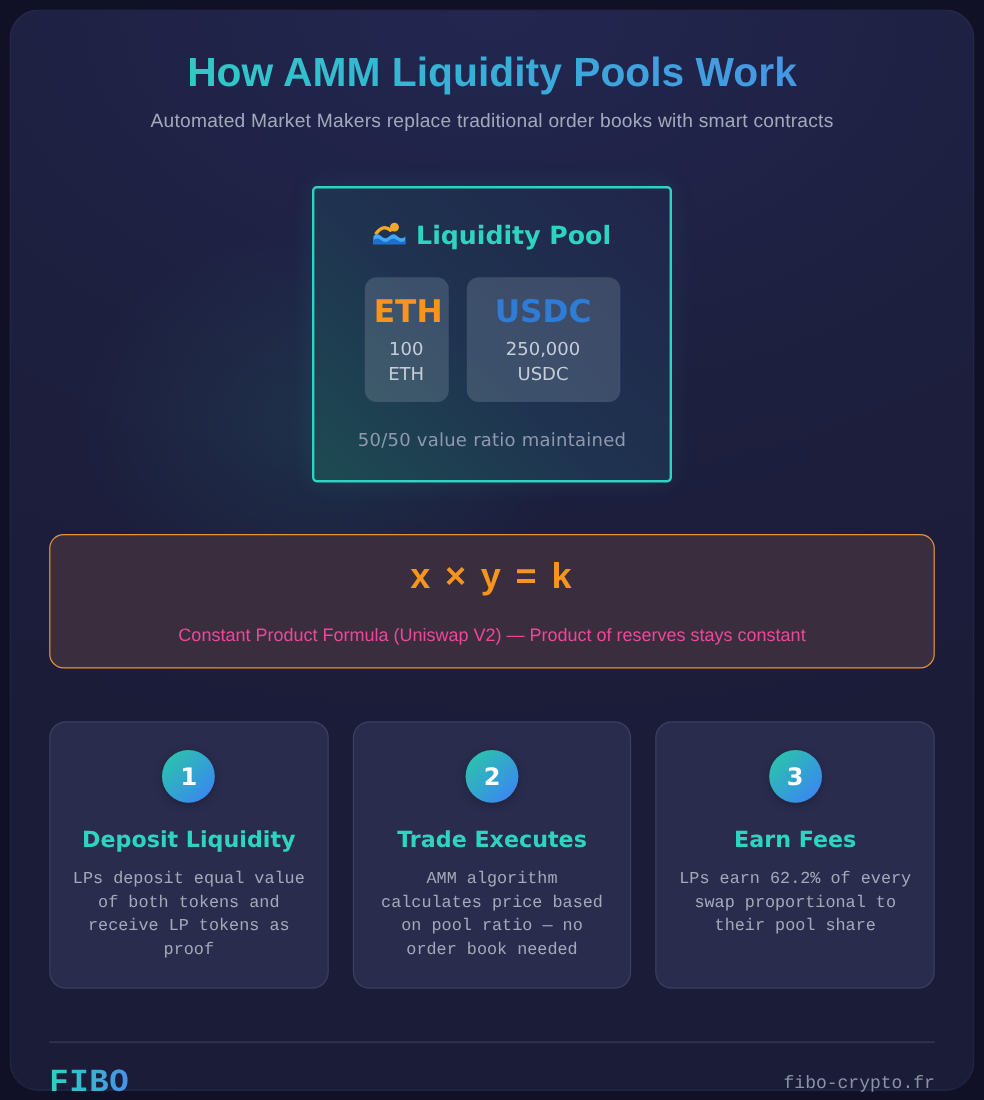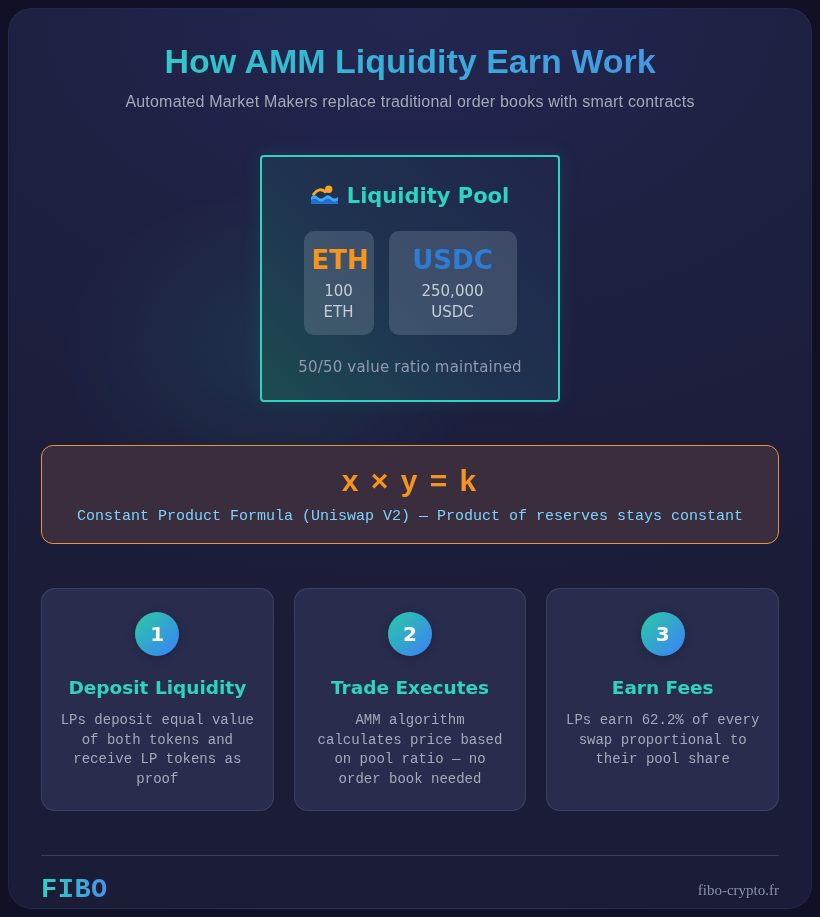--- a/index.html
+++ b/index.html
@@ -107,24 +107,24 @@
   }
   .formula-eq {
     font-family: "Liberation Sans", sans-serif;
     font-size: 30px;
     font-weight: bold;
     color: #f7941d;
     letter-spacing: 2px;
     line-height: 1.05;
   }
   .formula-caption {
-    margin-top: 11px;
-    font-family: Liberation Mono, monospace;
-    font-size: 15px;
-    color: #7dd3fc;
+    margin-top: 24px;
+    font-family: Liberation Sans, sans-serif;
+    font-size: 15px;
+    color: #ec4899;
   }
 
   
   .steps {
     display: flex;
     gap: 20px;
     margin-top: 44px;
   }
   .step-card {
     flex: 1;
@@ -175,32 +175,32 @@
     font-size: 27px;
     font-weight: bold;
     letter-spacing: 0.5px;
     background: linear-gradient(90deg, #2dd4bf 0%, #4a8fe7 100%);
     -webkit-background-clip: text;
     background-clip: text;
     -webkit-text-fill-color: transparent;
     color: transparent;
   }
   .website {
-    font-family: Liberation Serif, serif;
+    font-family: Liberation Mono, monospace;
     font-size: 15px;
     color: #8b93a5;
   }
 </style>
 </head>
 <body>
 
 <div class="poster">
 
   <div class="header">
-    <div class="title">How AMM Liquidity Earn Work</div>
+    <div class="title">How AMM Liquidity Pools Work</div>
     <div class="subtitle">Automated Market Makers replace traditional order books with smart contracts</div>
   </div>
 
   <div class="pool-card">
     <div class="pool-title">
       <span class="swim-icon">
         <svg width="27" height="21" viewBox="0 0 32 24">
           <circle cx="21" cy="7" r="4.4" fill="#f5a623"></circle>
           <path d="M3 13 Q10 4 17 10" stroke="#f5a623" stroke-width="3.4" fill="none" stroke-linecap="round"></path>
           <path d="M0 16 q4 -4 8 0 t8 0 t8 0 t8 0 V24 H0 Z" fill="#3da9f4"></path>

